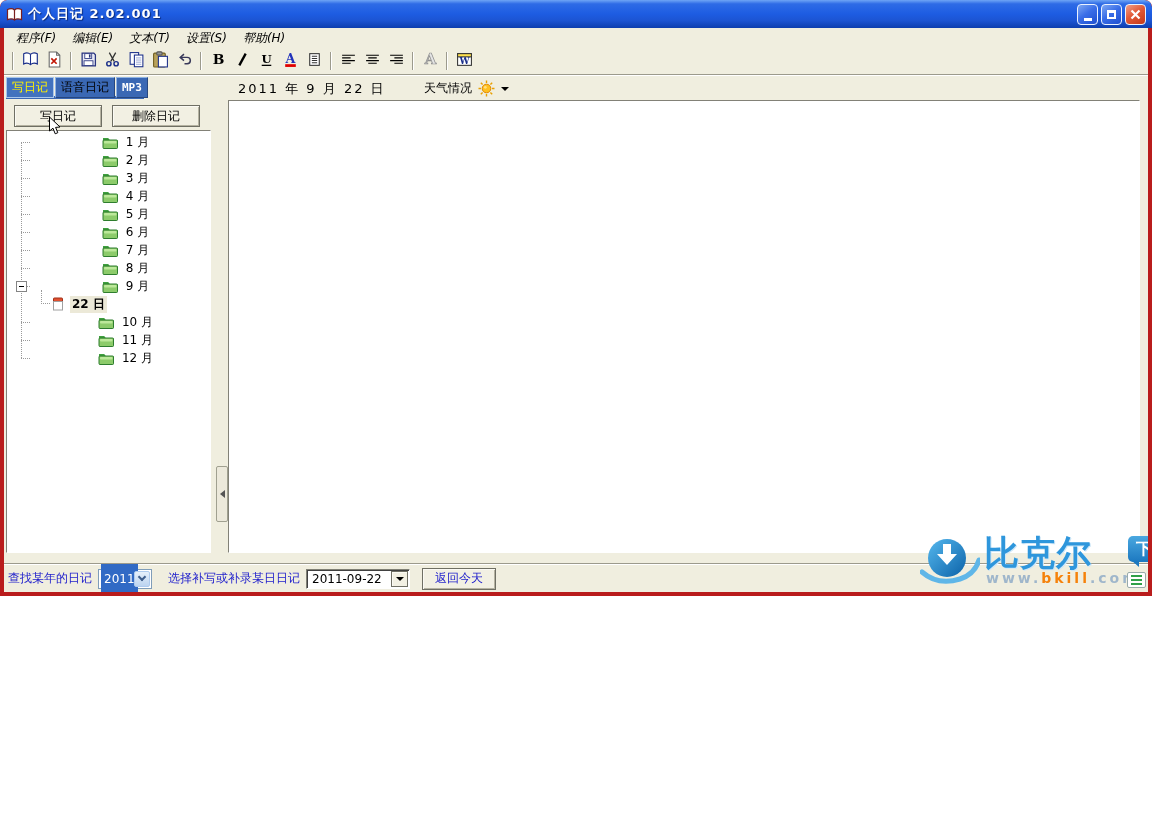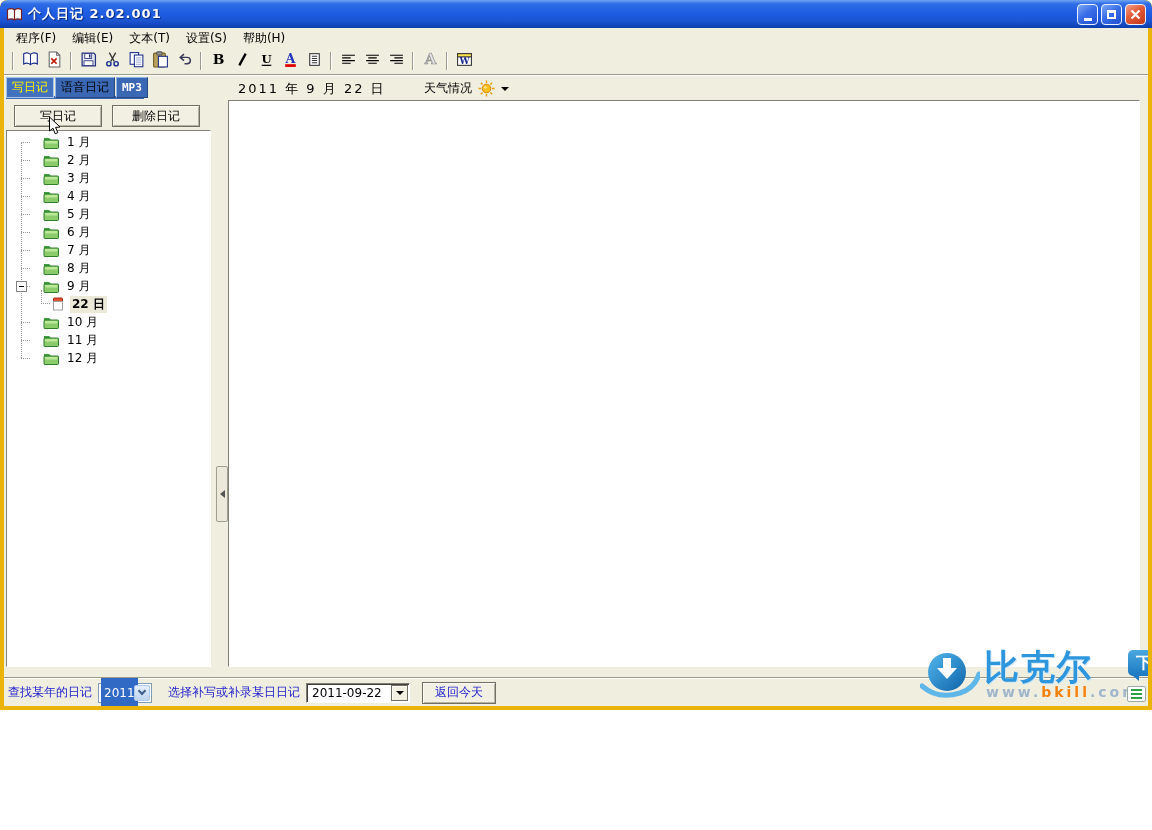--- a/index.html
+++ b/index.html
@@ -1,35 +1,35 @@
 <!DOCTYPE html>
 <html><head>
 <meta charset="utf-8">
 <style>
   html,body{margin:0;padding:0;background:#fff;}
   *{box-sizing:border-box;}
-  .win{position:relative;width:1152px;height:710px;background:#eab308;border-radius:7px 7px 0 0;overflow:hidden;
+  .win{position:relative;width:1152px;height:596px;background:#b91c1c;border-radius:7px 7px 0 0;overflow:hidden;
        font-family:"DejaVu Sans","Liberation Sans",sans-serif;font-size:12px;color:#000;}
   
   .titlebar{position:absolute;left:0;top:0;right:0;height:28px;
     background:linear-gradient(180deg,#6FA5F5 0%,#2E6BE6 14%,#1D5CE2 50%,#1C54D2 74%,#0D3EAE 100%);
     border-radius:7px 7px 0 0;display:flex;align-items:center;}
   .app-icon{width:17px;height:15px;margin:0 5px 0 6px;}
   .title-text{color:#fff;font-weight:bold;font-size:13px;text-shadow:1px 1px 1px #0A2A7A;letter-spacing:1px;}
   .tb-ctrls{position:absolute;right:6px;top:4px;display:flex;gap:3px;}
   .ctrl{width:21px;height:21px;border-radius:4px;border:1px solid #eaf2ff;display:flex;align-items:center;justify-content:center;}
   .ctrl.blue{background:linear-gradient(145deg,#7FA8F2 0%,#3A6EE8 45%,#1E4FD0 100%);}
   .ctrl.red{background:linear-gradient(145deg,#F2A088 0%,#E25A38 45%,#C43818 100%);}
   .gl-min{width:8px;height:3px;background:#fff;margin-top:9px;}
   .gl-max{width:9px;height:9px;border:2px solid #fff;border-top-width:3px;}
   
   .client{position:absolute;left:4px;right:4px;top:28px;bottom:4px;background:#F0EEDF;overflow:hidden;}
   
   .menubar{position:absolute;left:0;top:0;right:0;height:20px;display:flex;align-items:center;padding-left:4px;}
-  .menu-item{padding:5px 8px;cursor:default;}
+  .menu-item{padding:5px 8px;cursor:default;font-style:italic;}
   
   .toolbar{position:absolute;left:0;top:20px;right:0;height:26px;display:flex;align-items:center;padding-left:4px;}
   .tb-sep{width:2px;height:18px;border-left:1px solid #9C9A8C;border-right:1px solid #FFF;margin:0 4px;}
   .tb-btn{width:22px;height:22px;display:flex;align-items:center;justify-content:center;margin:0 1px;}
   .tb-btn svg{width:17px;height:17px;}
   .etched{position:absolute;left:0;right:0;height:2px;border-top:1px solid #9C9A8C;border-bottom:1px solid #FFFFFF;}
   
   .tabrow{position:absolute;left:0;top:48px;right:0;height:24px;}
   .tabs{position:absolute;left:2px;top:1px;display:flex;height:22px;}
   .tabstrip{position:absolute;left:2px;top:20px;width:138px;height:3px;background:#3A68B4;}
@@ -43,21 +43,21 @@
   .drop-tri{width:0;height:0;border-left:4px solid transparent;border-right:4px solid transparent;border-top:4px solid #000;}
   
   .main{position:absolute;left:0;right:0;top:72px;bottom:29px;}
   .btn3d{background:#F2F0E3;border:1px solid #6F6F64;box-shadow:inset 1px 1px 0 #FBFAF4,inset -1px -1px 0 #B5B2A1;
          display:flex;align-items:center;justify-content:center;font-size:12px;}
   .side-btn{position:absolute;top:5px;height:22px;width:88px;}
   .treebox{position:absolute;left:2px;top:30px;width:205px;bottom:10px;background:#fff;
            border-top:1px solid #828177;border-left:1px solid #828177;border-bottom:1px solid #fff;border-right:1px solid #fff;overflow:hidden;}
   .tree-vline{position:absolute;left:14px;top:11px;height:216px;border-left:1px dotted #9a9a9a;}
   .tree-row{position:relative;height:18px;display:flex;align-items:center;}
-  .tree-row.month{padding-left:36px;}
+  .tree-row.month{padding-left:36px;justify-content:center;}
   .tree-row.day{padding-left:44px;}
   .stub{position:absolute;left:14px;top:9px;width:9px;border-top:1px dotted #9a9a9a;}
   .lshape{position:absolute;left:34px;top:-5px;width:9px;height:14px;border-left:1px dotted #9a9a9a;border-bottom:1px dotted #9a9a9a;}
   .expander{position:absolute;left:9px;top:4px;width:11px;height:11px;background:#fff;border:1px solid #848484;}
   .expander::after{content:"";position:absolute;left:2px;top:4px;width:5px;height:1px;background:#000;}
   .tree-row svg{margin-right:5px;flex:none;}
   .tree-label{padding:0 2px;white-space:nowrap;}
   .tree-label.selected{background:#ECE9D8;font-weight:bold;}
   .splitter{position:absolute;left:212px;top:366px;width:12px;height:56px;background:#ECE9DB;border:1px solid #A0A090;border-radius:2px;
             display:flex;align-items:center;justify-content:center;}

